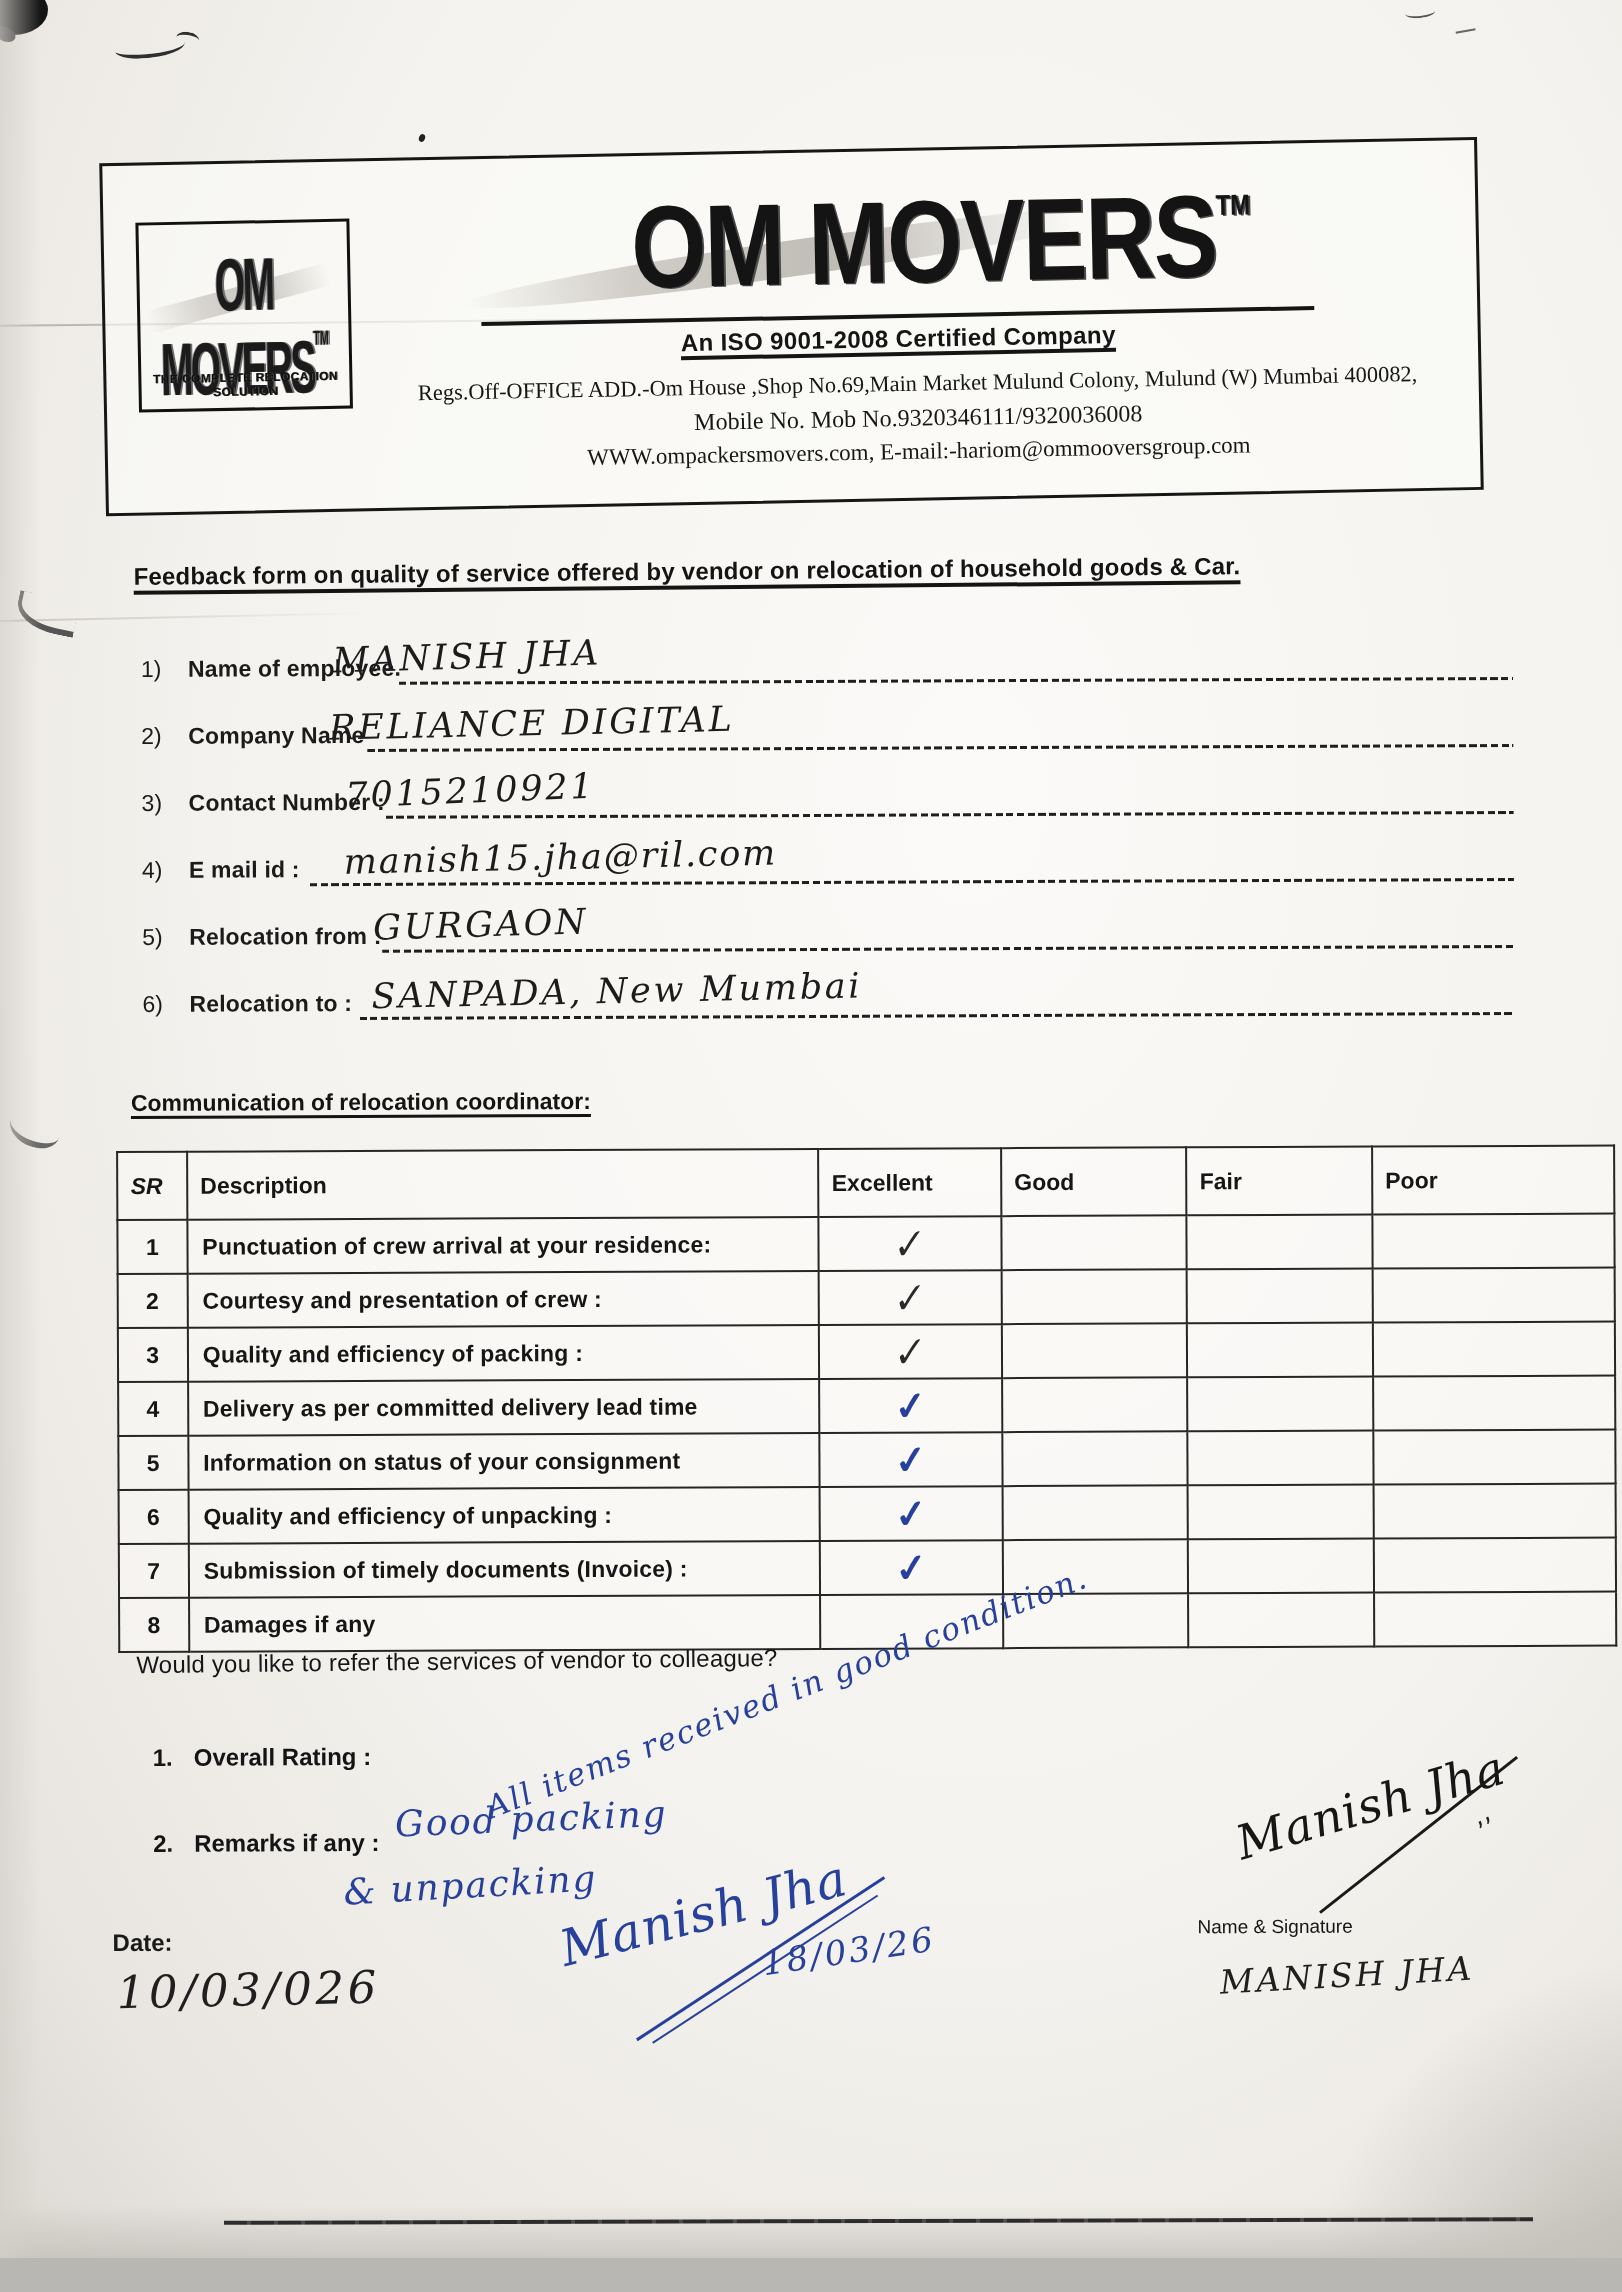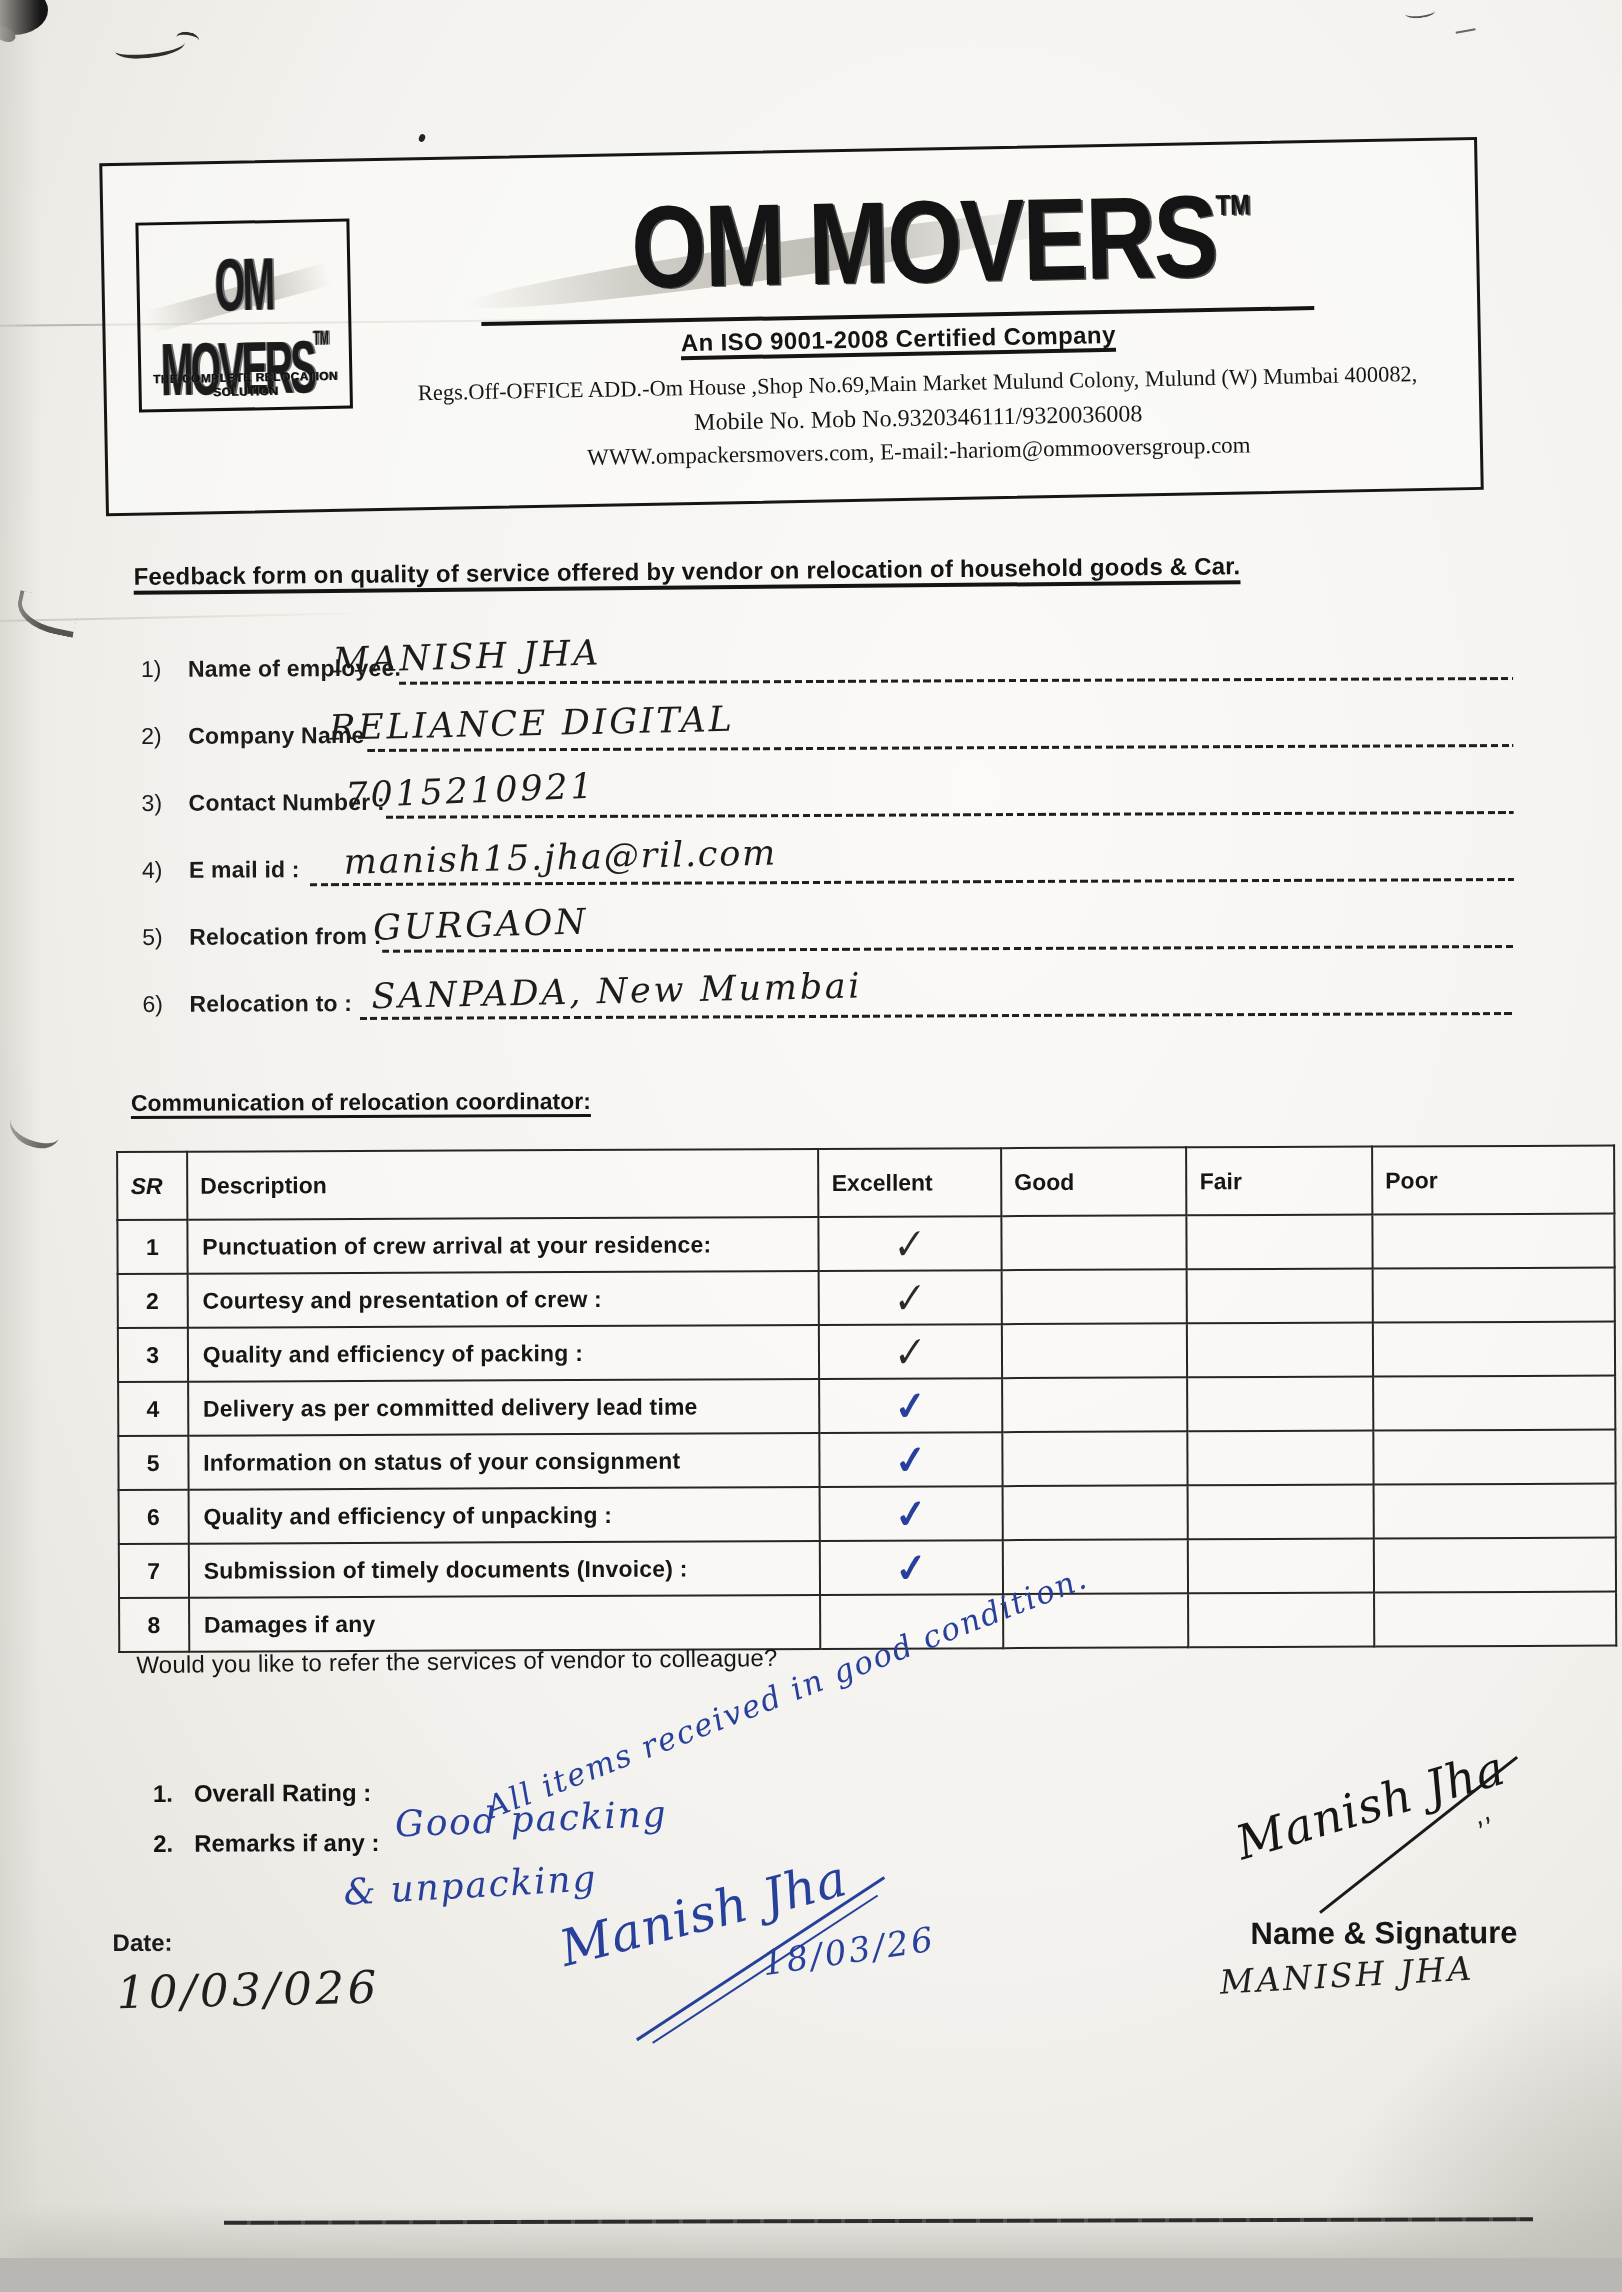--- a/index.html
+++ b/index.html
@@ -91,39 +91,39 @@
   td.desc{padding-left:14.3px;font-weight:700;letter-spacing:0.2px;}
   td.mk{text-align:center;vertical-align:middle;}
   .checkmark{font-size:39px;line-height:1;display:inline-block;transform:rotate(-6deg);}
   .checkmark[data-ink="black"]{color:#2a2a2a;font-weight:400;transform:rotate(-10deg) skewX(-12deg);}
   .checkmark[data-ink="blue"]{color:#27409b;font-weight:700;}
 
   
   .refer-q{position:absolute;left:134px;top:1646px;font-size:24px;color:#161616;letter-spacing:0.2px;transform:rotate(-0.4deg);}
   .num-item{position:absolute;font-size:24px;font-weight:800;color:#141414;}
   .ni-num{display:inline-block;width:41px;}
-  .overall{left:150px;top:1741px;margin-top:36px;}
+  .overall{left:150px;top:1741px;}
   .remarks{left:150px;top:1827px;}
 
   .hand-blue{font-family:"DejaVu Serif",serif;font-style:italic;color:#27409b;position:absolute;white-space:nowrap;}
   .hand-black{font-family:"DejaVu Serif",serif;font-style:italic;color:#1f1f1f;position:absolute;white-space:nowrap;}
   .remark1{left:392px;top:1797px;font-size:36px;transform:rotate(-2deg);letter-spacing:1.8px;}
   .remark2{left:340px;top:1863px;font-size:36px;transform:rotate(-3deg);letter-spacing:1.8px;}
   .diagonal-note{left:491px;top:1788px;font-size:31px;transform:rotate(-21deg);transform-origin:left bottom;letter-spacing:1.8px;}
   .sig-center{left:553px;top:1884px;font-size:50px;transform:rotate(-14deg);letter-spacing:0.9px;}
   .sig-center-stroke{position:absolute;left:609px;top:1957px;width:296px;height:0;border-top:3.6px solid #27409b;transform:rotate(-33deg);}
   .sig-center-stroke2{position:absolute;left:627px;top:1968px;width:269px;height:0;border-top:2.7px solid #27409b;transform:rotate(-33deg);}
   .date-center{left:758px;top:1931px;font-size:34px;transform:rotate(-8deg);letter-spacing:2.7px;}
   .sig-right{left:1229px;top:1780px;font-size:47px;transform:rotate(-16deg);letter-spacing:0.9px;color:#161616;}
   .sig-right-stroke{position:absolute;left:1290px;top:1836px;width:251px;height:0;border-top:3.6px solid #1a1a1a;transform:rotate(-38deg);}
   .sig-right-dots{position:absolute;left:1476px;top:1816px;font-size:27px;color:#222;transform:rotate(-30deg);font-family:"DejaVu Serif",serif;}
 
   .date-label{position:absolute;left:109px;top:1926px;font-size:24px;font-weight:700;color:#1a1a1a;}
   .date-value{left:113px;top:1961px;font-size:45px;letter-spacing:3.6px;transform:rotate(-1deg);}
-  .name-sig-label{position:absolute;left:1247px;top:1918px;font-size:31px;font-weight:700;color:#161616;}
+  .name-sig-label{position:absolute;left:1194px;top:1918px;font-size:19px;font-weight:400;color:#161616;}
   .name-sig-value{left:1216px;top:1958px;font-size:33px;letter-spacing:2.7px;transform:rotate(-3deg);}
 </style>
 </head>
 <body>
 
 <div class="page">
 
   <div class="artifact corner-blob"></div>
   <div class="artifact corner-blob2"></div>
   <div class="artifact pen-squiggle"></div>

